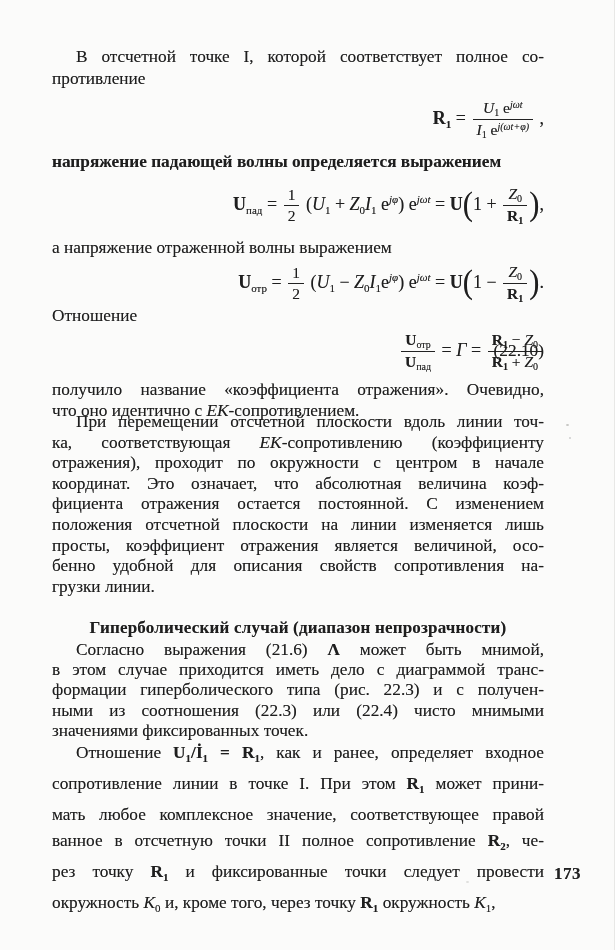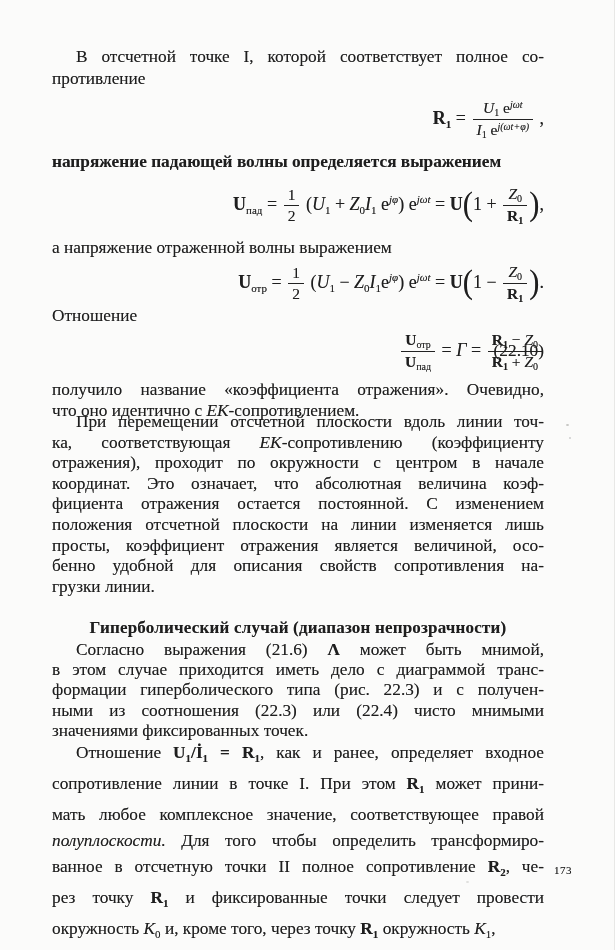--- a/index.html
+++ b/index.html
@@ -52,22 +52,23 @@
   .frac .fd{display:block;padding:1px 4px 0;line-height:1.1;}
   .frac .sb{font-size:10px;vertical-align:-3px;}
   .frac .sp{font-size:10px;vertical-align:5px;}
   .eqno{position:absolute;right:0;top:50%;transform:translateY(-50%);font-size:17.3px;}
   .heading{
     position:absolute;left:0;right:0;top:618px;
     text-align:center;font-weight:bold;font-size:17px;letter-spacing:.2px;
   }
   .pagenum{
     position:absolute;left:554px;top:864px;width:40px;
-    font-size:11px;letter-spacing:.5px;color:#222;
+    font-size:17px;letter-spacing:.5px;color:#222;
     text-shadow:0 0 .4px rgba(20,20,20,.45);
+    font-weight:bold;
   }
   .speck{position:absolute;background:#9a9a96;border-radius:50%;}
   .speck.s1{left:566px;top:424px;width:3px;height:2px;opacity:.55;}
   .speck.s2{left:569px;top:437px;width:2px;height:2px;opacity:.45;}
   .speck.s3{left:466px;top:881px;width:3px;height:2px;opacity:.3;}
 </style>
 </head>
 <body>
 
 <div class="page">
@@ -131,21 +132,20 @@
         <div class="line"><span>в этом случае приходится иметь дело с диаграммой транс-</span></div>
         <div class="line"><span>формации гиперболического типа (рис. 22.3) и с получен-</span></div>
         <div class="line"><span>ными из соотношения (22.3) или (22.4) чисто мнимыми</span></div>
         <div class="line last"><span>значениями фиксированных точек.</span></div>
       </div>
 
     <div class="para indent" data-block="p8">
         <div class="line"><span>Отношение </span><span class="b">U</span><span class="b sb">1</span><span class="b">/</span><span class="b">İ</span><span class="b sb">1</span><span class="b"> = </span><span class="b">R</span><span class="b sb">1</span><span>, как и ранее, определяет входное</span></div>
         <div class="line"><span>сопротивление линии в точке I. При этом </span><span class="b">R</span><span class="b sb">1</span><span> может прини-</span></div>
         <div class="line"><span>мать любое комплексное значение, соответствующее правой</span></div>
-        <div class="line"><span class="i">полуплоскости.</span><span> Для того чтобы определить трансформиро-</span></div>
         <div class="line"><span>ванное в отсчетную точки II полное сопротивление </span><span class="b">R</span><span class="b sb">2</span><span>, че-</span></div>
         <div class="line"><span>рез точку </span><span class="b">R</span><span class="b sb">1</span><span> и фиксированные  точки  следует  провести</span></div>
         <div class="line last"><span>окружность </span><span class="i">K</span><span class="sb">0</span><span> и, кроме того, через точку </span><span class="b">R</span><span class="b sb">1</span><span> окружность </span><span class="i">K</span><span class="sb">1</span><span>,</span></div>
       </div>
 
   </div>
 
   <div class="pagenum">173</div>
 
   <div class="speck s1"></div>

